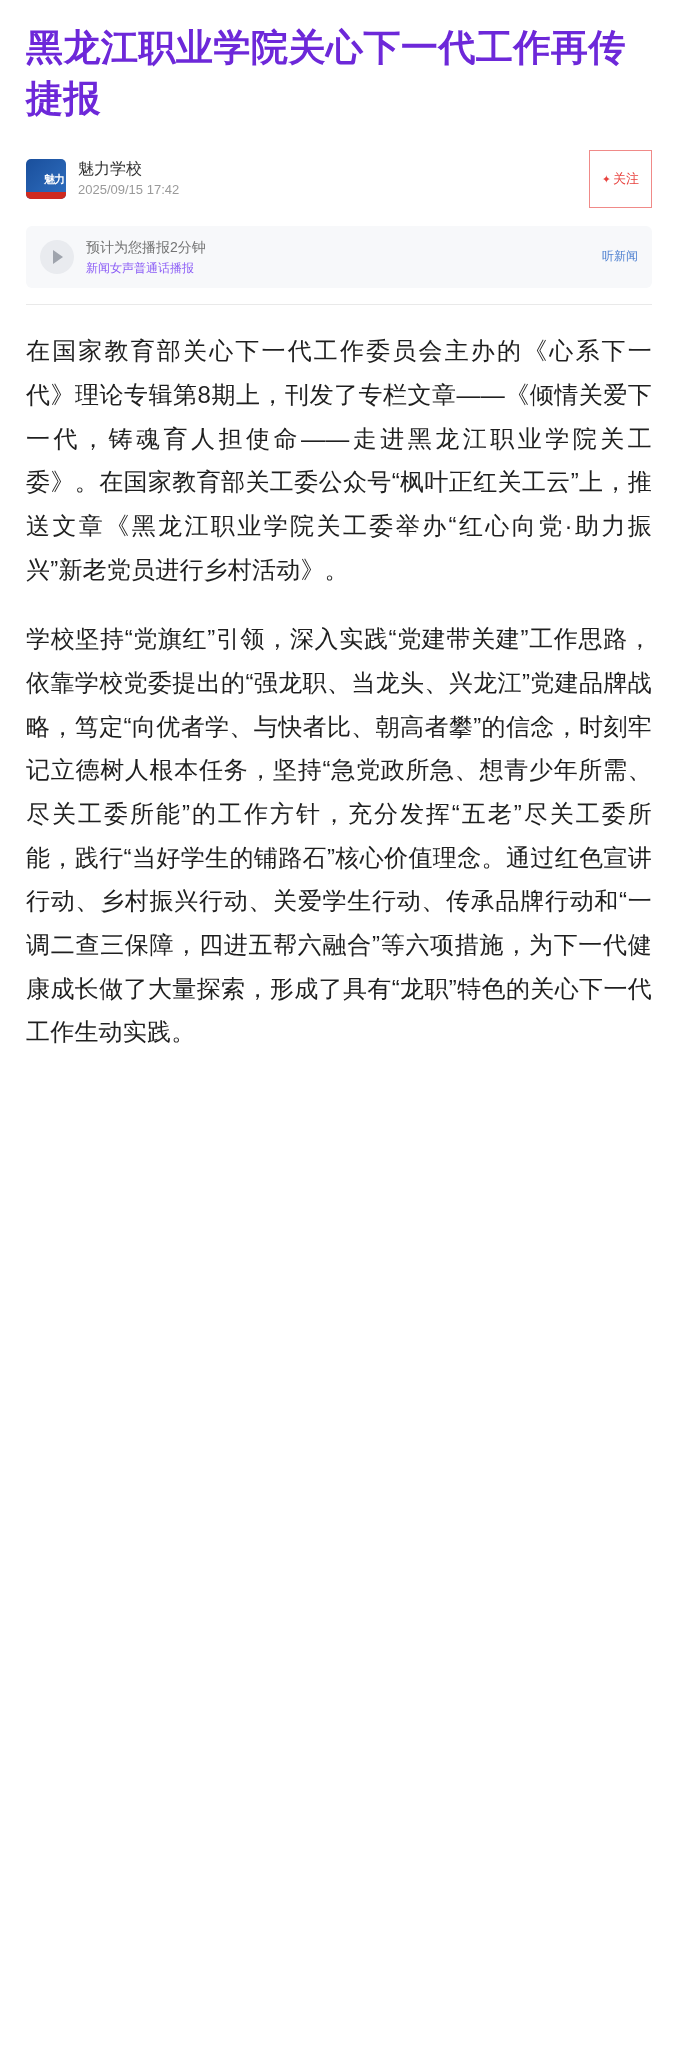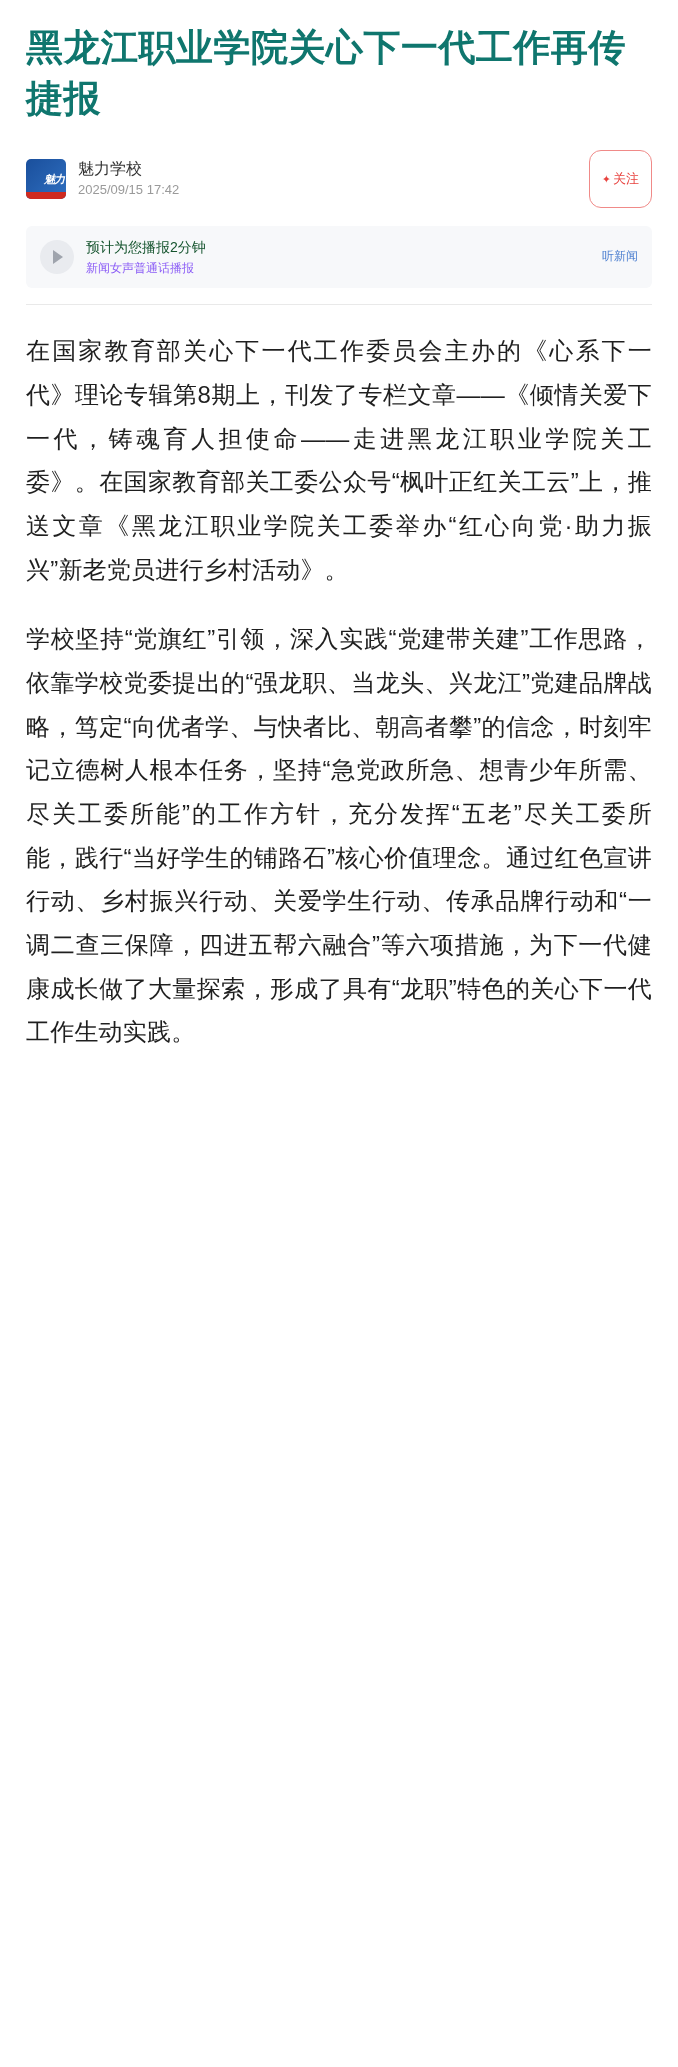--- a/index.html
+++ b/index.html
@@ -16,21 +16,21 @@
   .page {
     width: 678px;
     box-sizing: border-box;
     padding: 22px 26px 30px 26px;
     background: #ffffff;
   }
   .article-title {
     font-size: 37px;
     line-height: 1.38;
     font-weight: bold;
-    color: #0f766e;
+    color: #6d28d9;
     margin: 0 0 26px 0;
     letter-spacing: 0.5px;
   }
   .byline {
     display: flex;
     align-items: center;
     margin-bottom: 18px;
   }
   .avatar {
     width: 40px;
@@ -44,21 +44,20 @@
   .avatar .av-text {
     position: absolute;
     left: 16px; right: 0; top: 50%;
     transform: translateY(-50%);
     text-align: center;
     color: #ffffff;
     font-size: 11px;
     font-weight: bold;
     letter-spacing: -1px;
     line-height: 1.1;
-    font-style: italic;
   }
   .avatar .av-bar {
     position: absolute;
     left: 0; right: 0; bottom: 0;
     height: 7px;
     background: #cf2a1f;
   }
   .byline-text {
     margin-left: 12px;
     flex: 1 1 auto;
@@ -73,21 +72,21 @@
     font-size: 13px;
     color: #9a9a9a;
     margin-top: 3px;
     line-height: 1.3;
   }
   .follow-btn {
     flex: 0 0 auto;
     border: 1px solid #f08a88;
     color: #e8433f;
     background: #fff;
-    border-radius: 12px;
+    border-radius: 0;
     font-size: 13px;
     padding: 20px 12px;
     line-height: 1.2;
     white-space: nowrap;
     cursor: pointer;
   }
   .follow-btn .star {
     font-size: 11px;
     margin-right: 2px;
   }
@@ -119,21 +118,21 @@
     border-top: 7px solid transparent;
     border-bottom: 7px solid transparent;
   }
   .audio-text {
     margin-left: 12px;
     flex: 1 1 auto;
     min-width: 0;
   }
   .audio-main {
     font-size: 14px;
-    color: #14532d;
+    color: #737373;
     line-height: 1.35;
   }
   .audio-sub {
     font-size: 12px;
     color: #8b5cf6;
     margin-top: 4px;
     line-height: 1.3;
   }
   .audio-link {
     flex: 0 0 auto;

